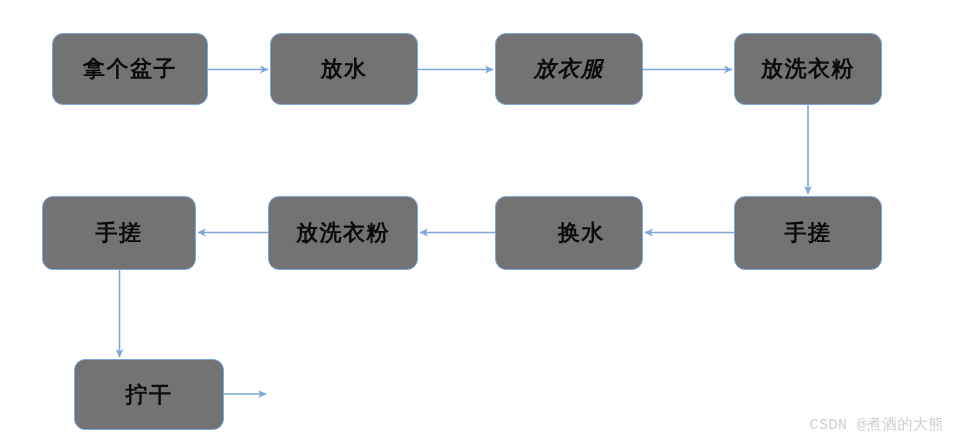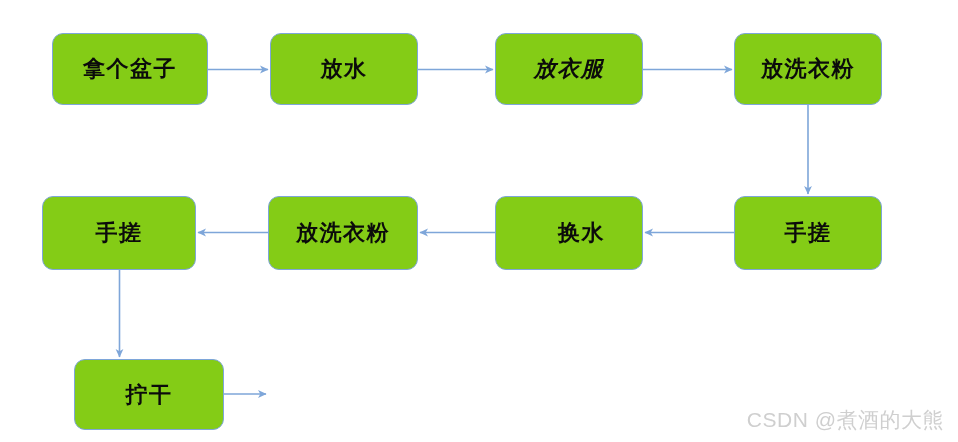--- a/index.html
+++ b/index.html
@@ -21,42 +21,42 @@
     position: absolute;
     left: 0;
     top: 0;
     width: 958px;
     height: 442px;
     pointer-events: none;
   }
   .node {
     position: absolute;
     box-sizing: border-box;
-    background: #84cc16;
+    background: #737373;
     border: 1.4px solid #7ea6d9;
     border-radius: 11px;
     display: flex;
     align-items: center;
     justify-content: center;
   }
   .node-label {
     font-family: "Liberation Sans", "DejaVu Sans", sans-serif;
     font-size: 22px;
     font-weight: 700;
     color: #0b0b0b;
     letter-spacing: 1.5px;
     line-height: 1;
     white-space: nowrap;
   }
   #watermark {
     position: absolute;
     right: 14px;
     bottom: 8px;
-    font-family: Liberation Sans, sans-serif;
-    font-size: 21px;
+    font-family: Liberation Mono, monospace;
+    font-size: 15px;
     color: #cfcfcf;
     letter-spacing: 0.5px;
     white-space: nowrap;
     user-select: none;
   }
 </style>
 </head>
 <body>
 
 <div id="canvas">

